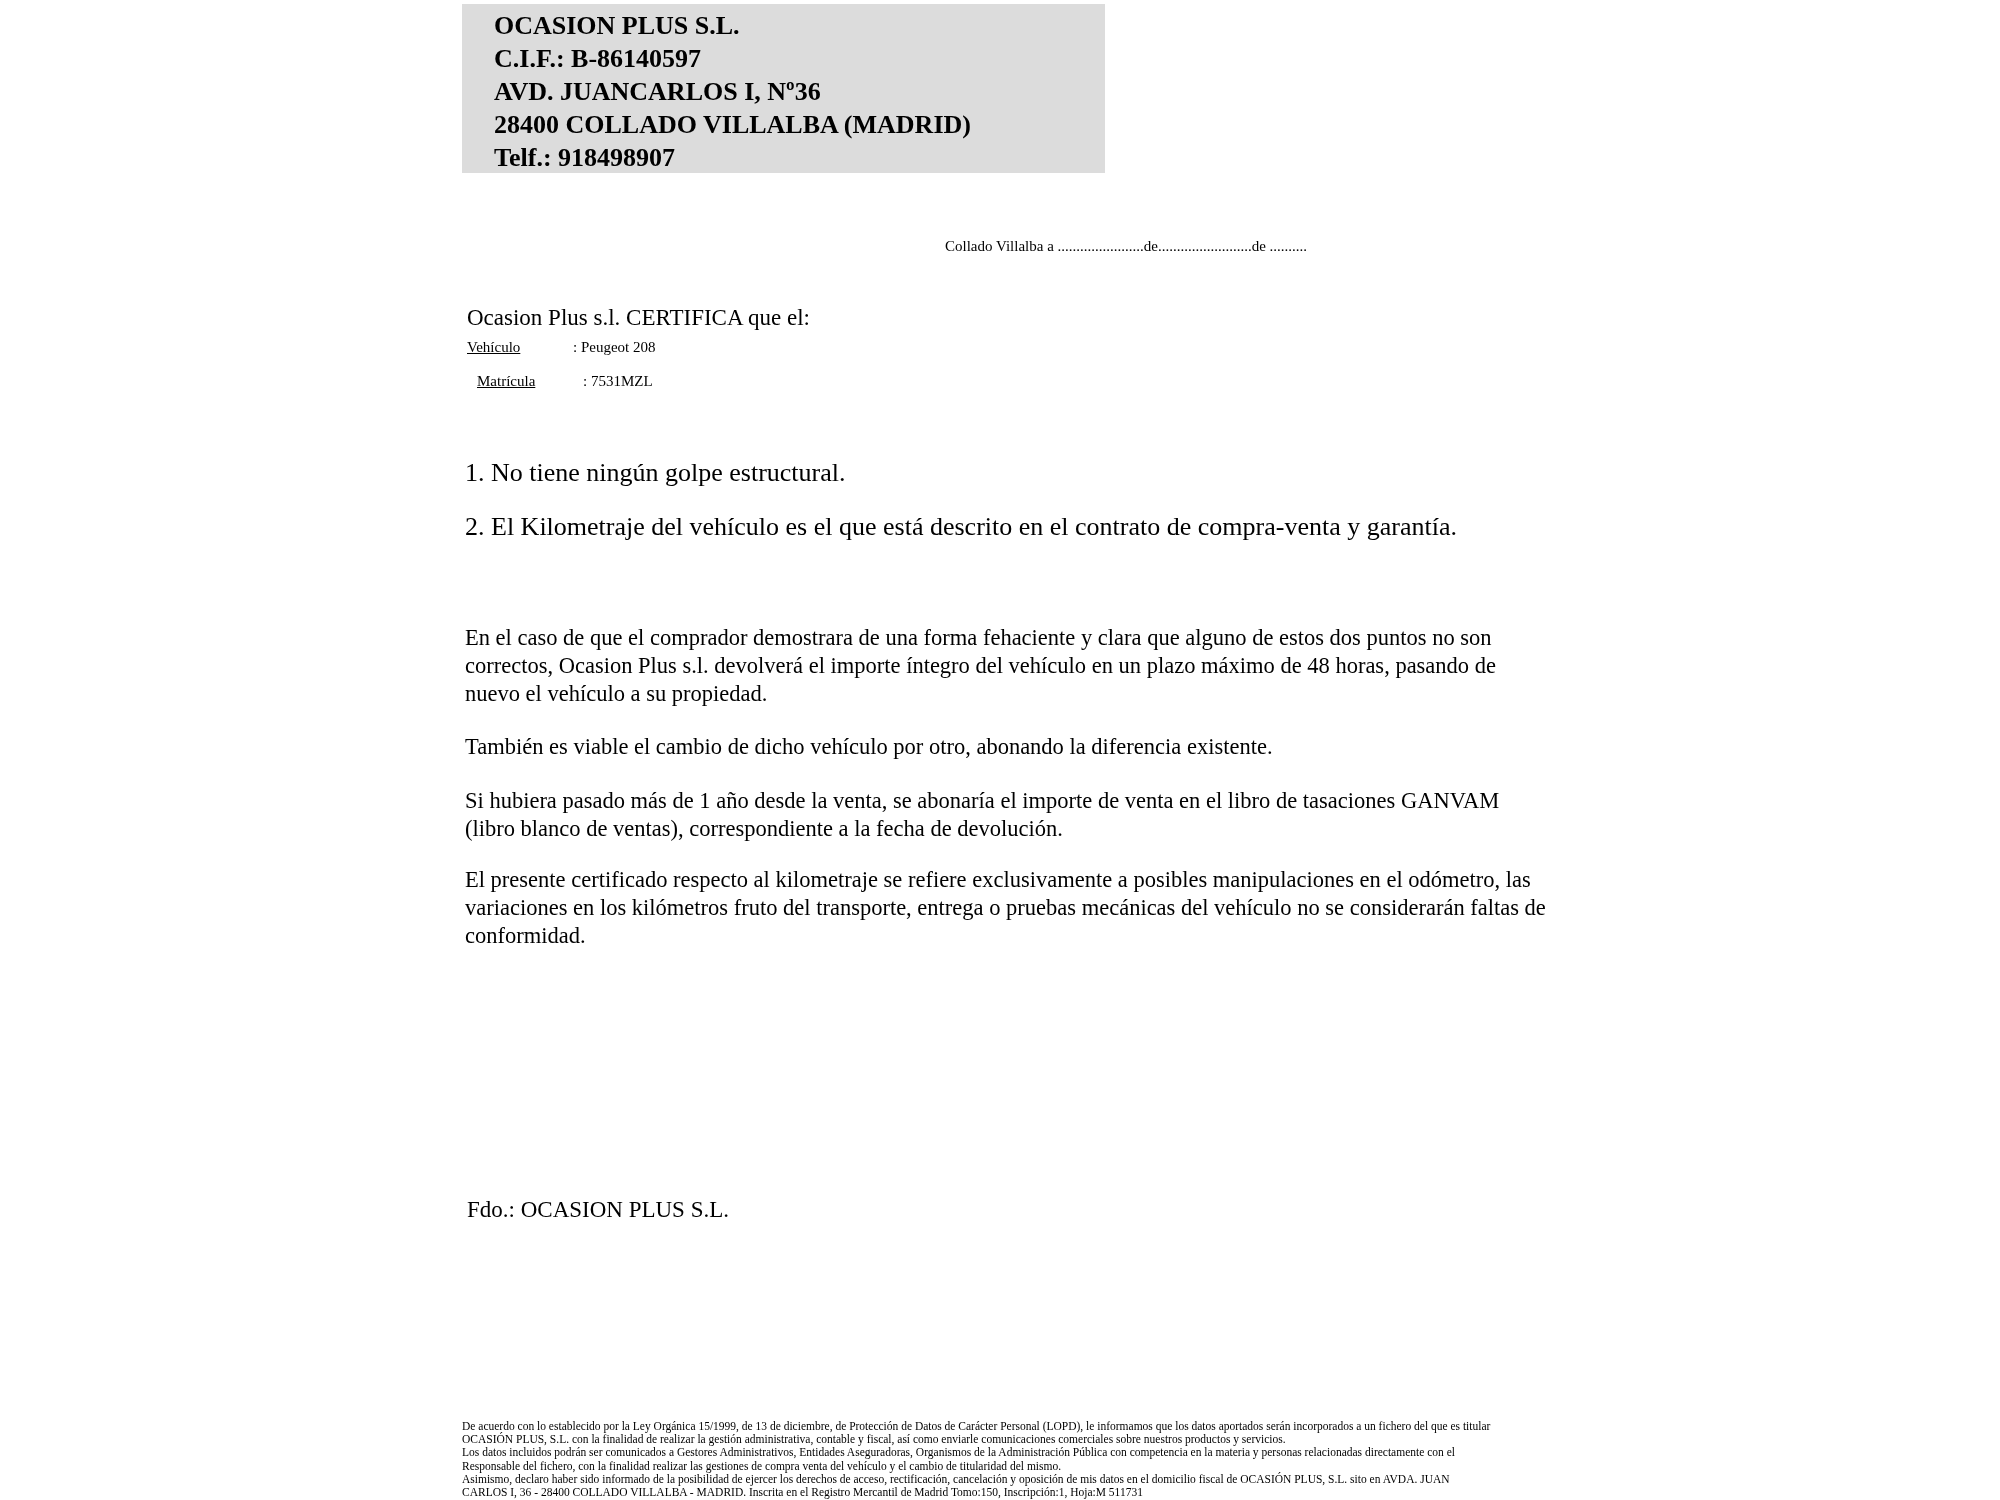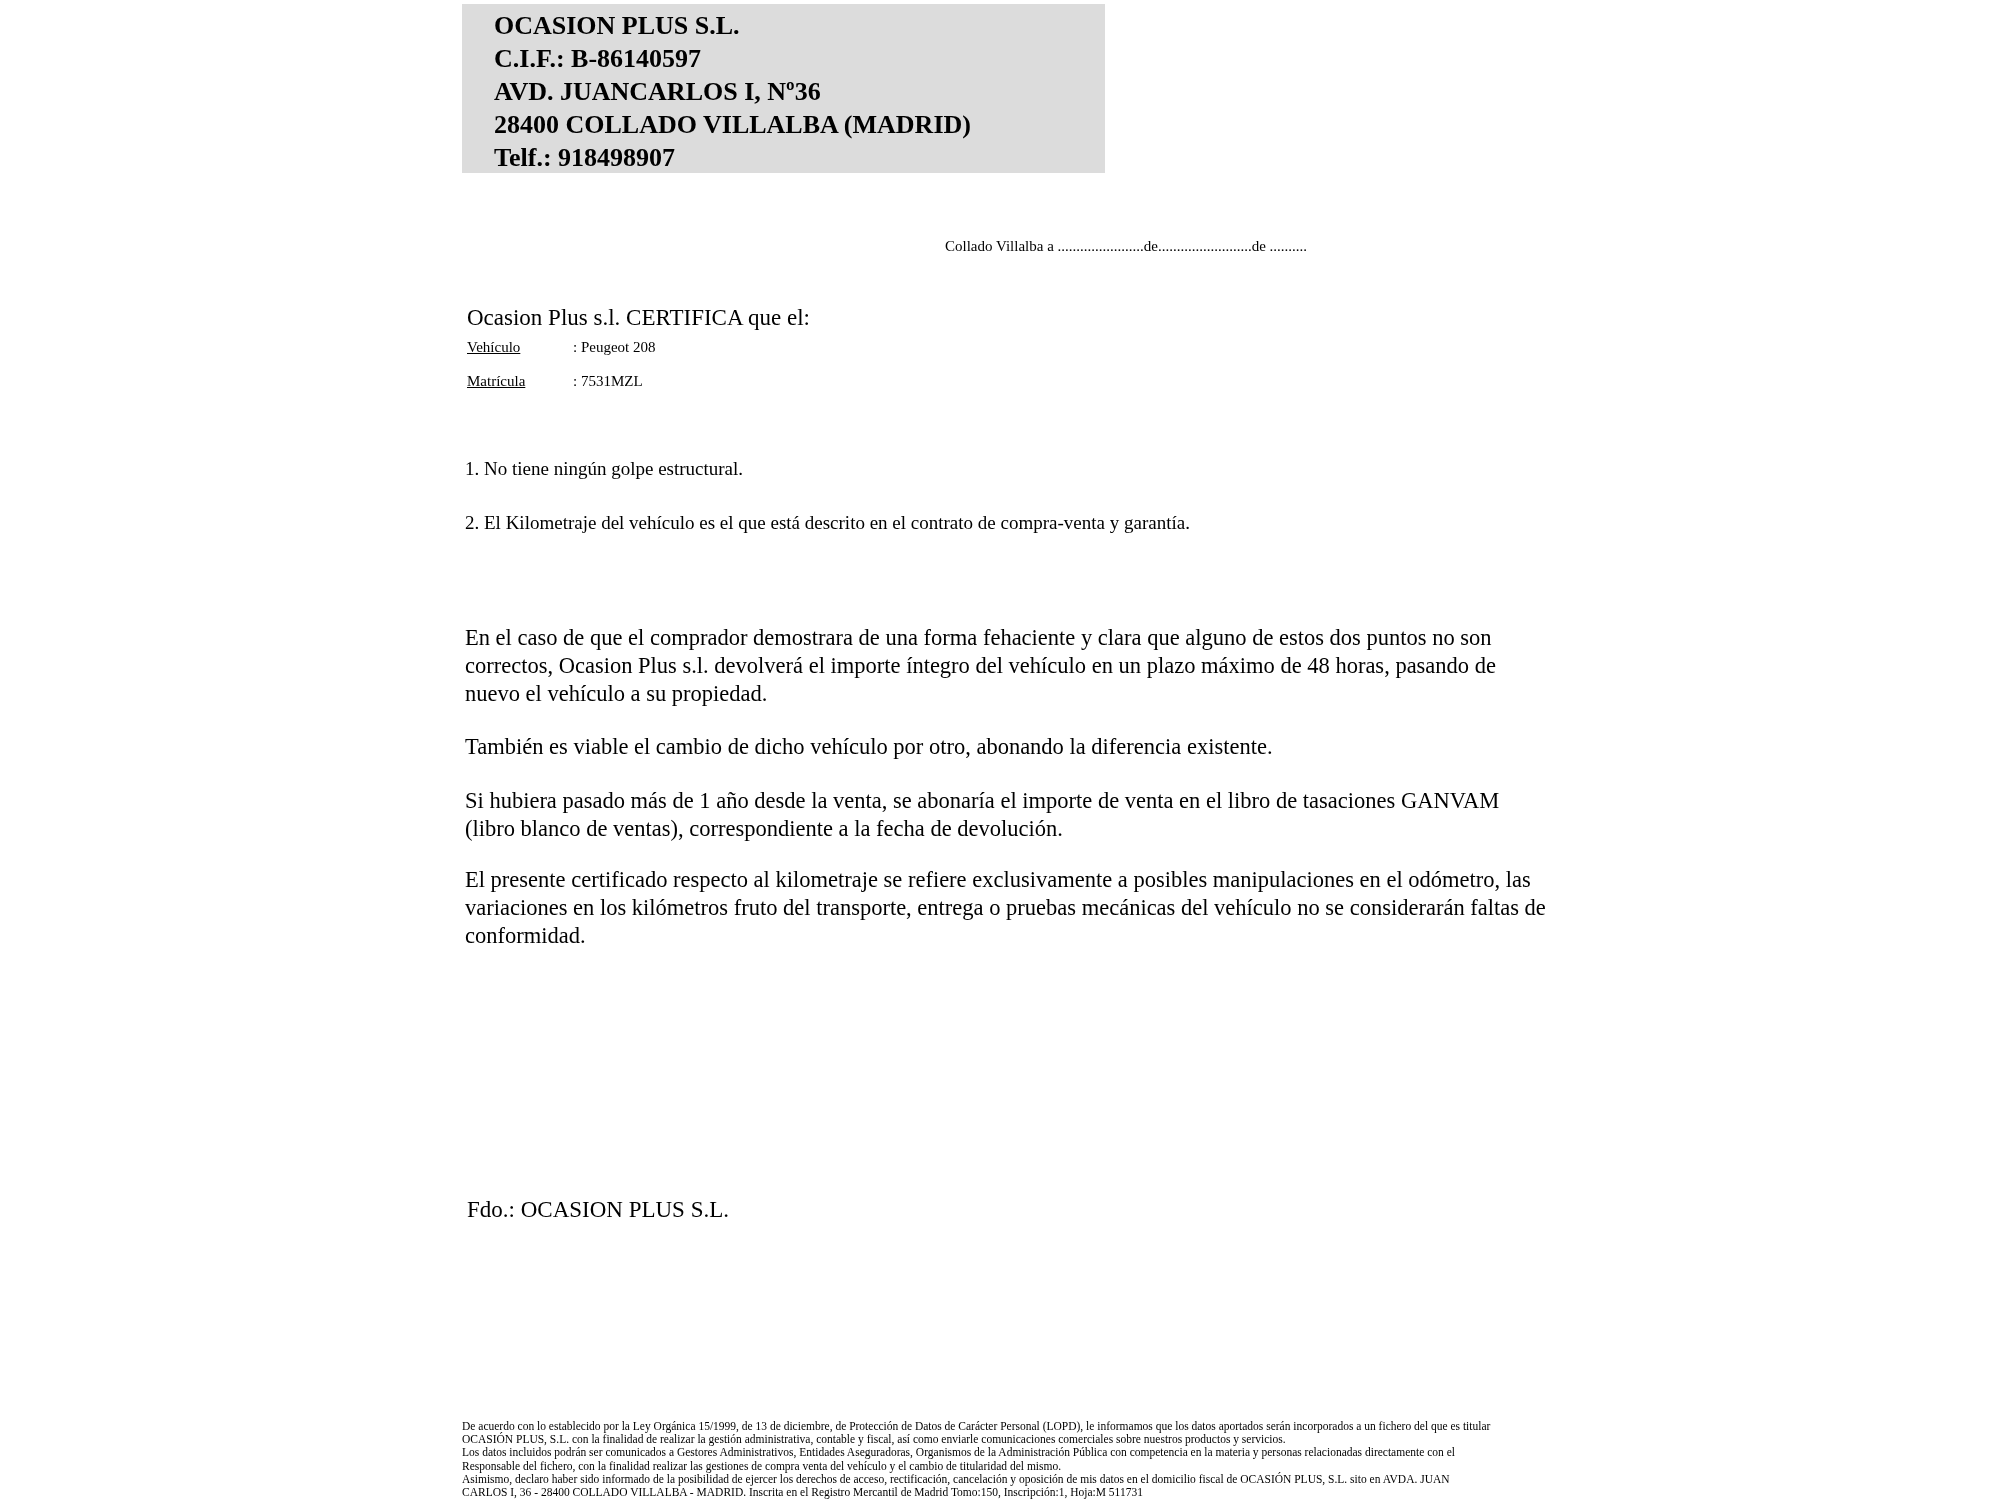--- a/index.html
+++ b/index.html
@@ -50,31 +50,31 @@
     font-size: 23px;
     white-space: nowrap;
   }
   .cert-field {
     position: absolute;
     left: 467px;
     font-size: 15px;
     white-space: nowrap;
   }
   .cert-field.row-0 { top: 339px; }
-  .cert-field.row-1 { top: 373px; }
+  .cert-field.row-1 { top: 373px; margin-left: 10px; }
   .cert-field .flabel {
     display: inline-block;
     width: 106px;
     text-decoration: underline;
   }
   
   .point {
     position: absolute;
     left: 465px;
-    font-size: 19px;
+    font-size: 26px;
     white-space: nowrap;
   }
   .point.p-0 { top: 458px; }
   .point.p-1 { top: 512px; }
   
   .para {
     position: absolute;
     left: 465px;
     width: 1088px;
     font-size: 22.5px;

